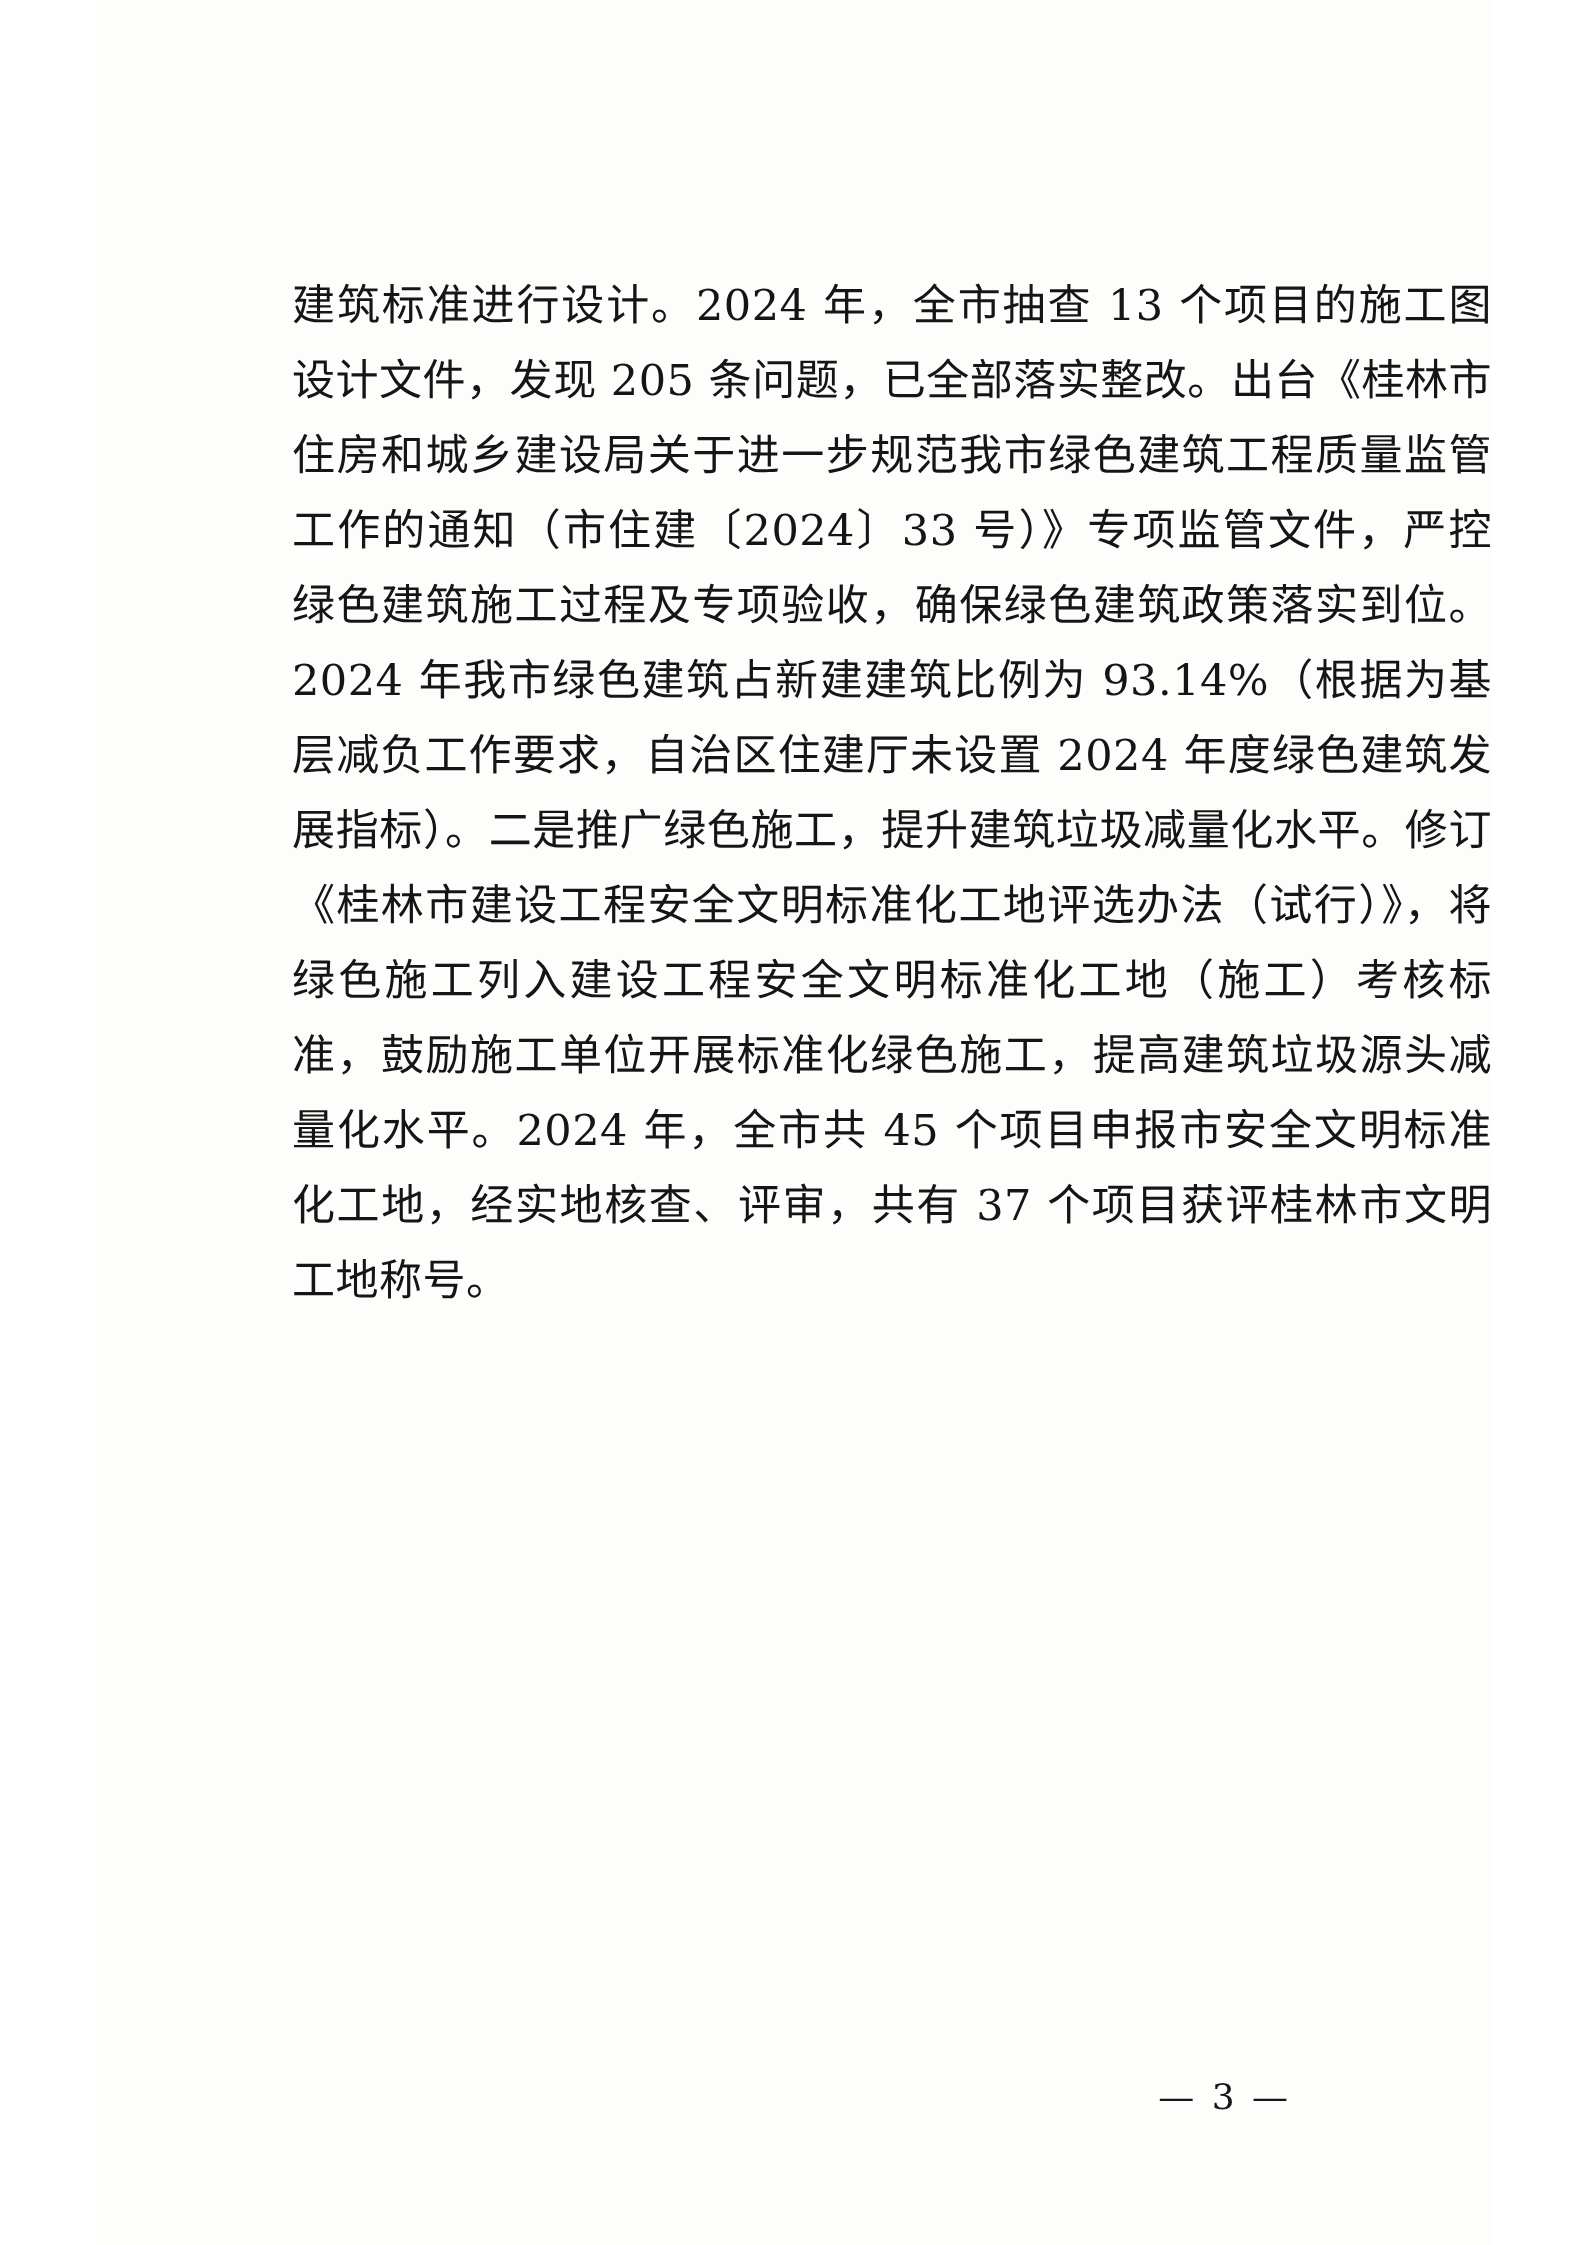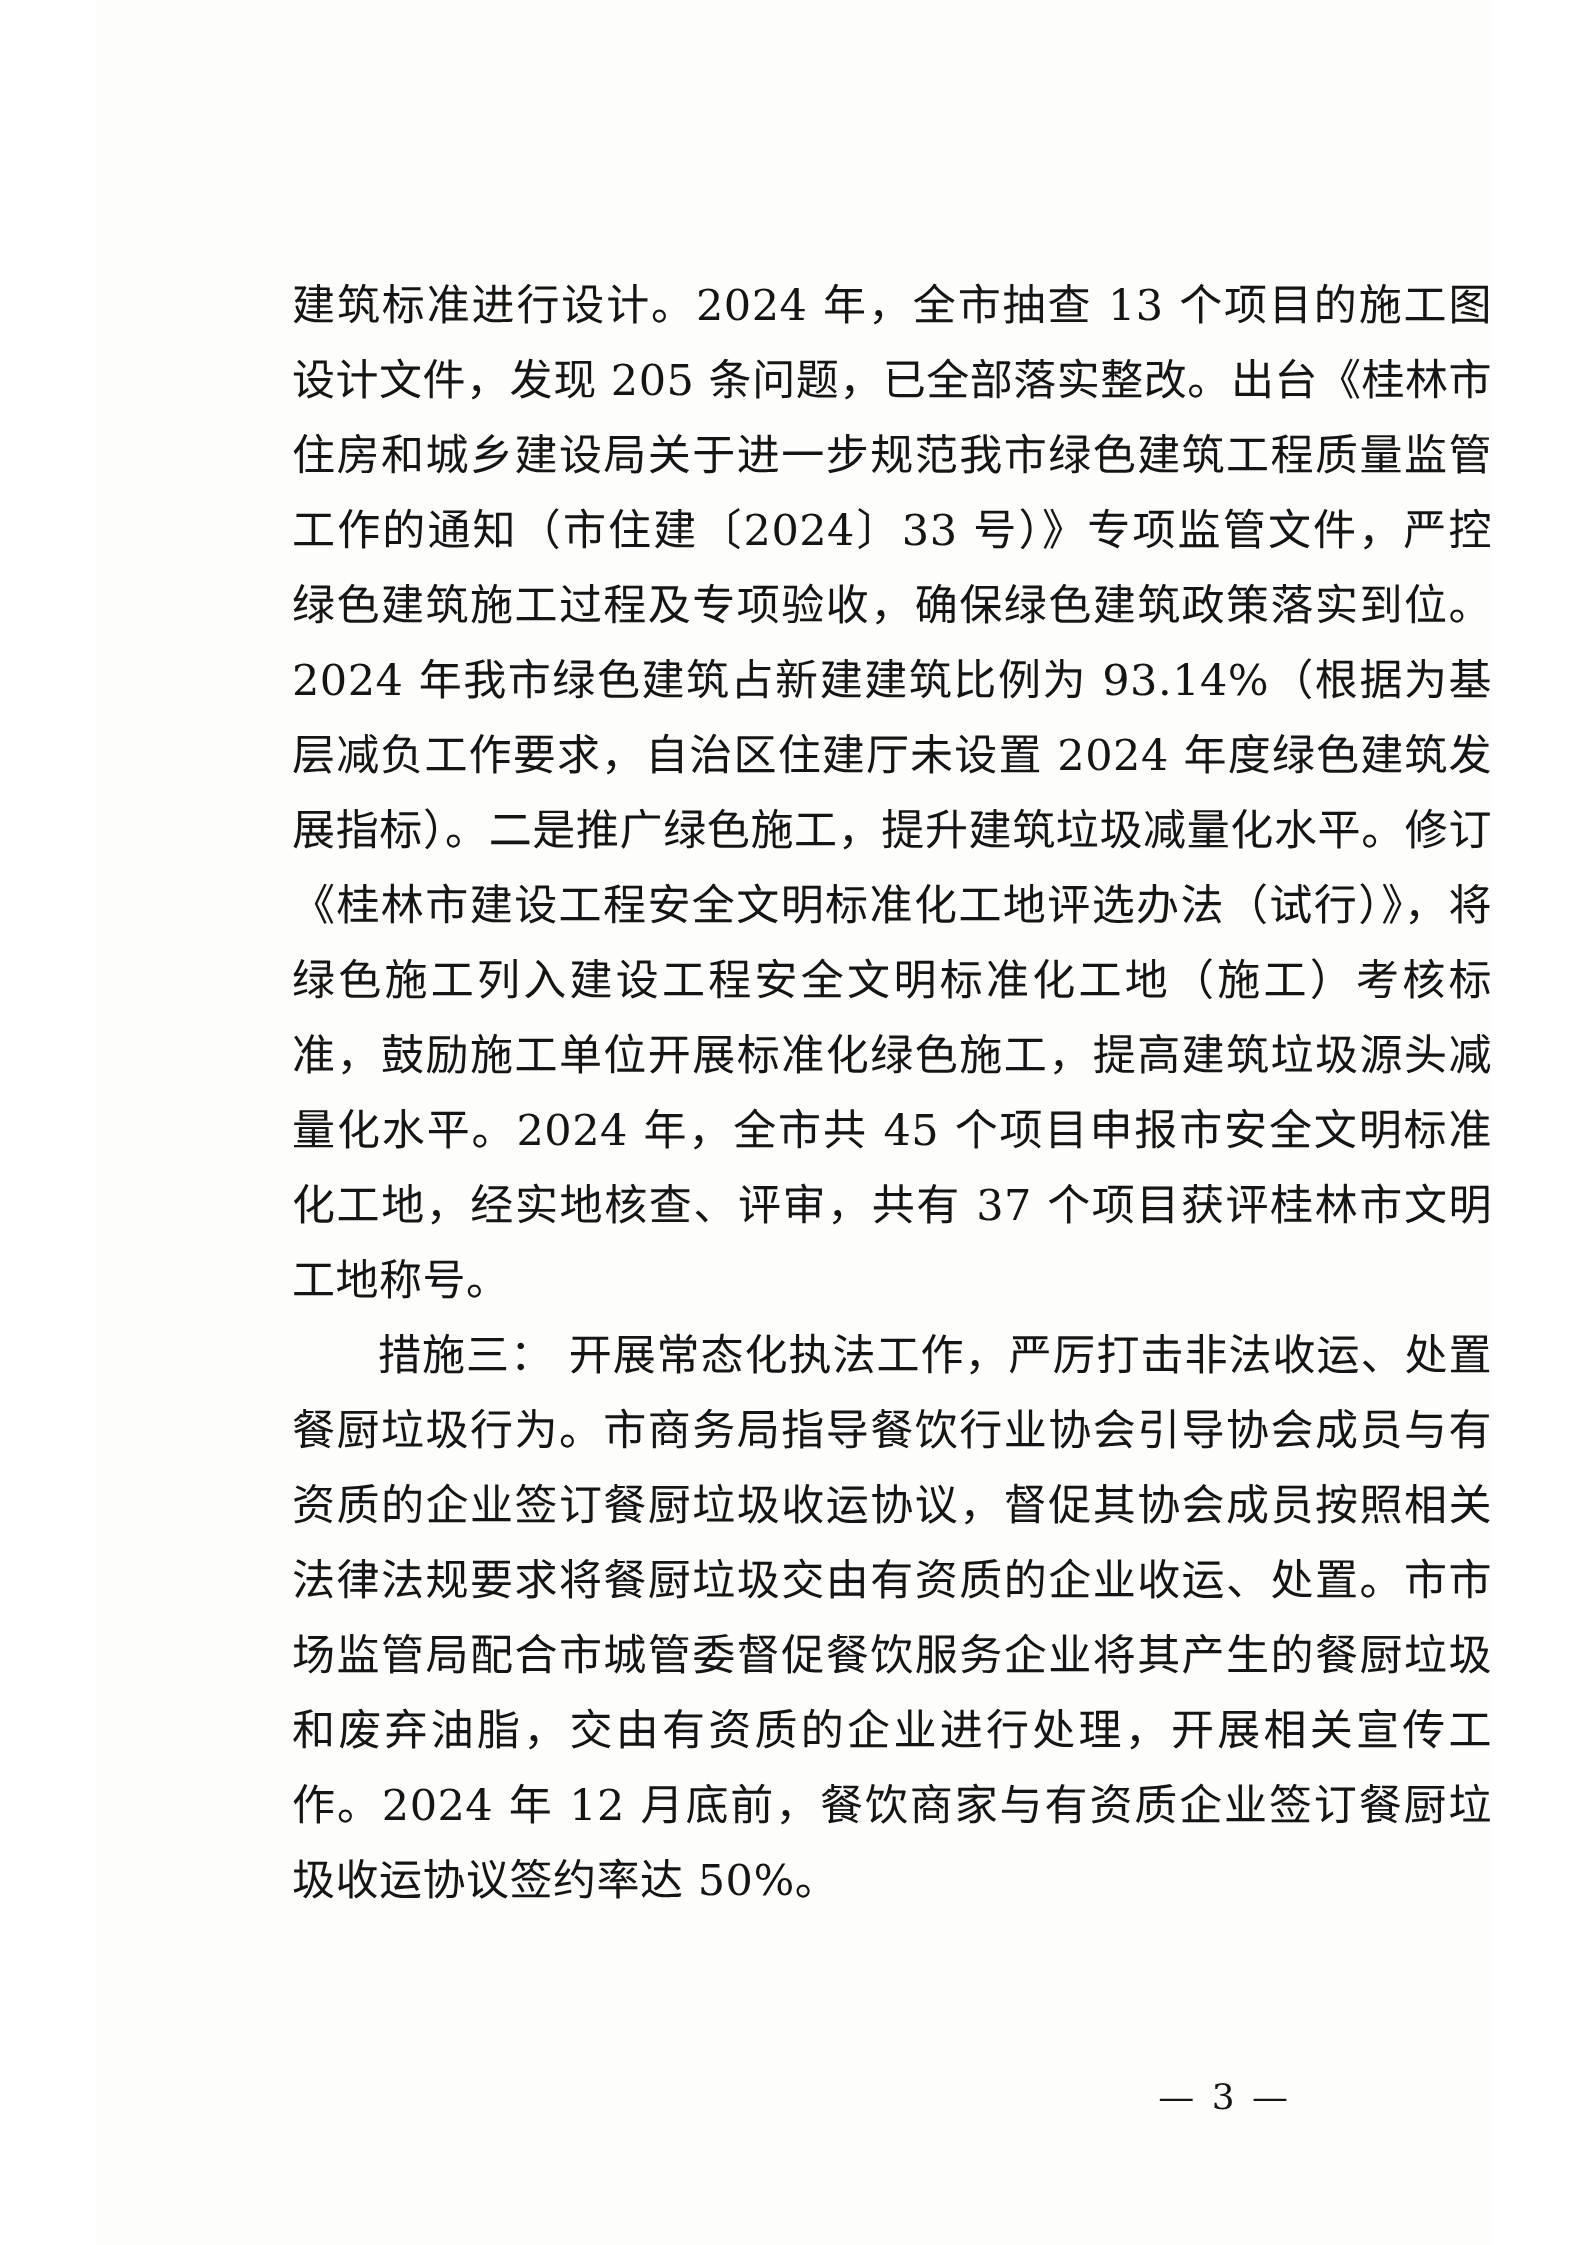--- a/index.html
+++ b/index.html
@@ -53,18 +53,17 @@
     font-family: "DejaVu Serif", "Liberation Serif", serif;
   }
 </style>
 </head>
 <body>
 
 <div class="page">
 
   <div class="content">
     <p class="para">建筑标准进行设计。2024 年，全市抽查 13 个项目的施工图设计文件，发现 205 条问题，已全部落实整改。出台《桂林市住房和城乡建设局关于进一步规范我市绿色建筑工程质量监管工作的通知（市住建〔2024〕33 号）》专项监管文件，严控绿色建筑施工过程及专项验收，确保绿色建筑政策落实到位。2024 年我市绿色建筑占新建建筑比例为 93.14%（根据为基层减负工作要求，自治区住建厅未设置 2024 年度绿色建筑发展指标）。二是推广绿色施工，提升建筑垃圾减量化水平。修订《桂林市建设工程安全文明标准化工地评选办法（试行）》，将绿色施工列入建设工程安全文明标准化工地（施工）考核标准，鼓励施工单位开展标准化绿色施工，提高建筑垃圾源头减量化水平。2024 年，全市共 45 个项目申报市安全文明标准化工地，经实地核查、评审，共有 37 个项目获评桂林市文明工地称号。</p>
-    <p class="para indent">措施三： 开展常态化执法工作，严厉打击非法收运、处置餐厨垃圾行为。市商务局指导餐饮行业协会引导协会成员与有资质的企业签订餐厨垃圾收运协议，督促其协会成员按照相关法律法规要求将餐厨垃圾交由有资质的企业收运、处置。市市场监管局配合市城管委督促餐饮服务企业将其产生的餐厨垃圾和废弃油脂，交由有资质的企业进行处理，开展相关宣传工作。2024 年 12 月底前，餐饮商家与有资质企业签订餐厨垃圾收运协议签约率达 50%。</p>
   </div>
 
   <div class="page-number">— 3 —</div>
 
 </div>
 
 </body></html>

